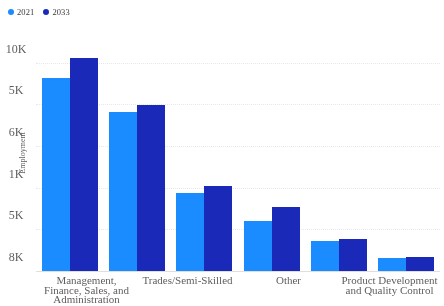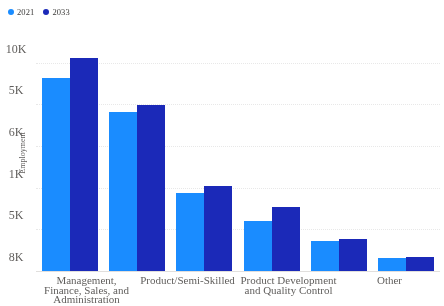--- a/index.html
+++ b/index.html
@@ -201,18 +201,18 @@
         <div class="group">
           <div class="bar bar-2021" title="2021: 650" style="background: rgb(26, 140, 255); height: 5.90909%;"></div>
           <div class="bar bar-2030" title="2030: 700" style="background: rgb(27, 41, 184); height: 6.36364%;"></div>
         </div>
       </div>
     <div class="axis-baseline"></div>
   </div>
 
   <div class="xlabels" id="xlabels">
       <div class="xlabel">Management, Finance, Sales, and Administration</div>
-      <div class="xlabel">Product/Semi-Skilled</div>
+      <div class="xlabel">Trades/Semi-Skilled</div>
+      <div class="xlabel">Other</div>
       <div class="xlabel">Product Development and Quality Control</div>
-      <div class="xlabel">Other</div>
     </div>
 
 </div>
 
 </body></html>

